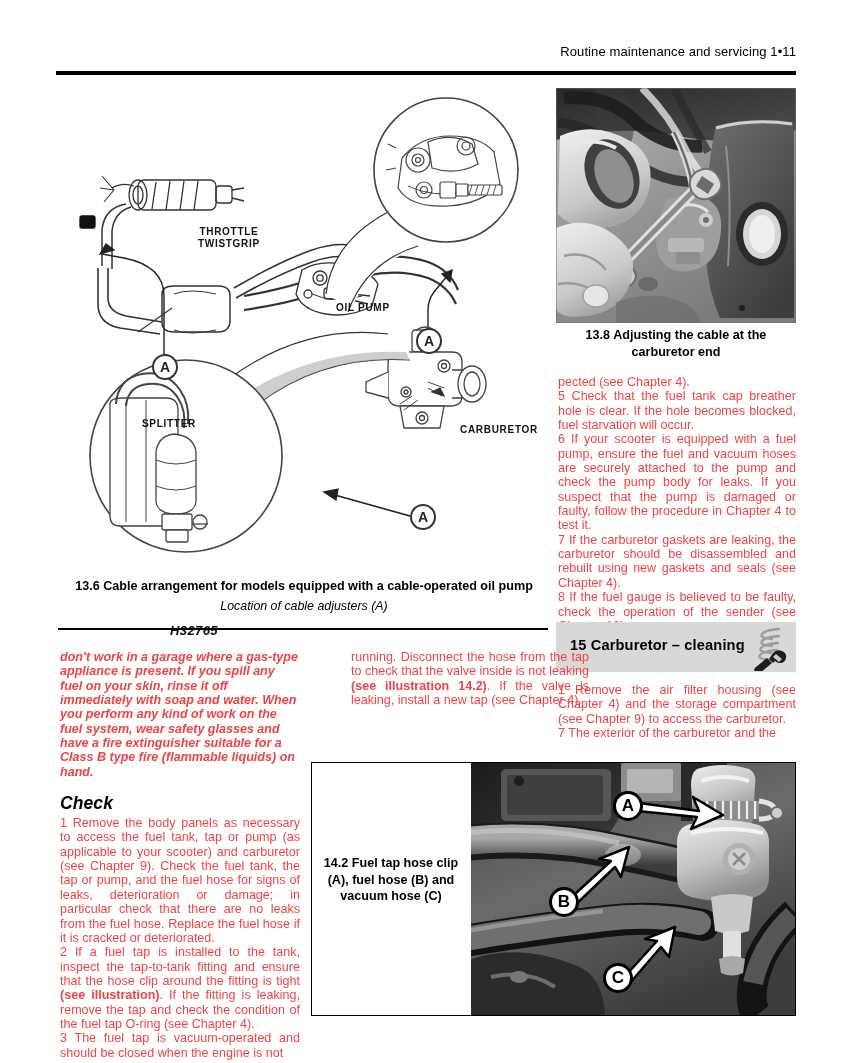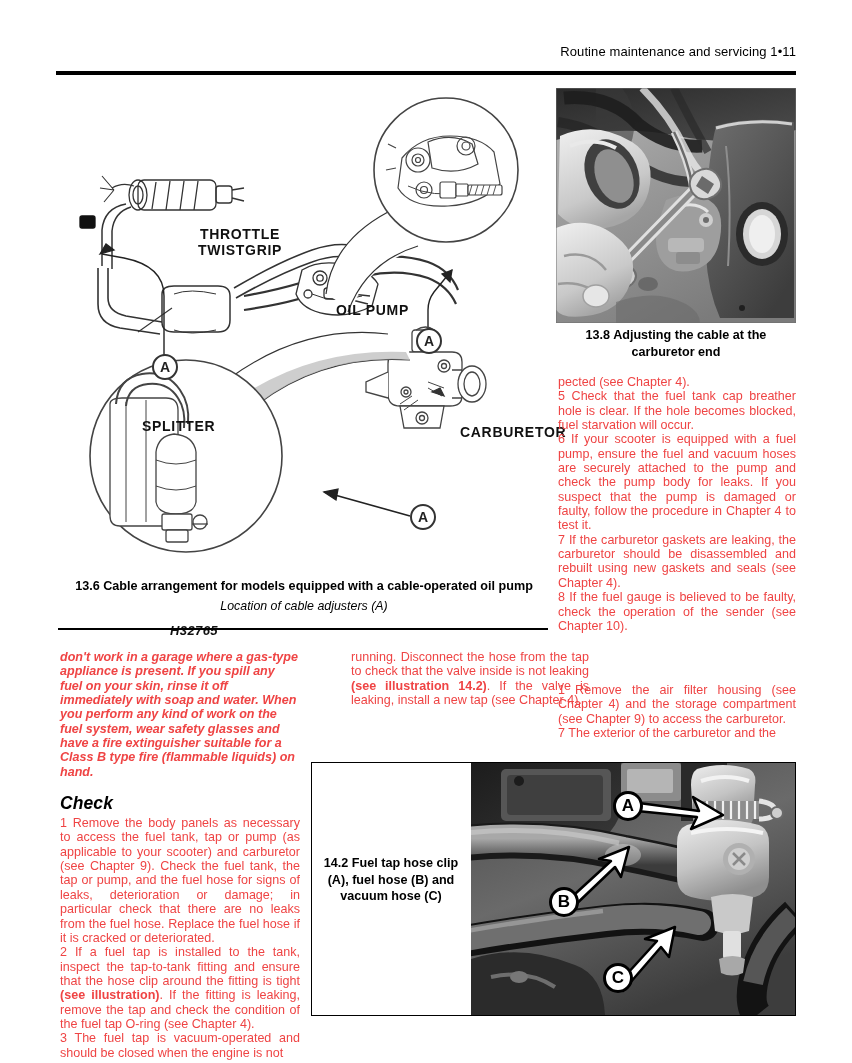--- a/index.html
+++ b/index.html
@@ -50,21 +50,21 @@
   
   #fig136 {
     position: absolute;
     left: 58px; top: 88px;
     width: 490px; height: 478px;
   }
   #fig136 svg { display: block; }
 
   .dlabel {
     position: absolute;
-    font-size: 14px;
+    font-size: 10px;
     font-weight: bold;
     letter-spacing: 0.7px;
     color: #111;
     line-height: 1.15;
     white-space: nowrap;
   }
   #lbl-throttle { left: 140px; top: 138px; text-align: center; }
   #lbl-oilpump  { left: 278px; top: 214px; }
   #lbl-splitter { left: 84px;  top: 330px; }
   #lbl-carb     { left: 402px; top: 336px; }
@@ -516,20 +516,40 @@
   </div>
 
   <div id="rcol-text">
     <p class="p">pected (see Chapter 4).</p>
     <p class="p">5  Check that the fuel tank cap breather hole is clear. If the hole becomes blocked, fuel starvation will occur.</p>
     <p class="p">6  If your scooter is equipped with a fuel pump, ensure the fuel and vacuum hoses are securely attached to the pump and check the pump body for leaks. If you suspect that the pump is damaged or faulty, follow the procedure in Chapter 4 to test it.</p>
     <p class="p">7  If the carburetor gaskets are leaking, the carburetor should be disassembled and rebuilt using new gaskets and seals (see Chapter 4).</p>
     <p class="p">8  If the fuel gauge is believed to be faulty, check the operation of the sender (see Chapter 10).</p>
   </div>
 
+  <div id="sec15">
+    <div id="sec15-title">15  Carburetor – cleaning</div>
+    <div id="sec15-icon">
+      <svg width="46" height="46" viewBox="0 0 46 46" xmlns="http://www.w3.org/2000/svg">
+
+        <g stroke="#9d9d9d" stroke-width="2.3" fill="none" stroke-linecap="round">
+          <path d="M34,4 q-14,1 -17,5 q-3,4 10,5"></path>
+          <path d="M34,11 q-14,1 -17,5 q-3,4 10,5"></path>
+          <path d="M33,18 q-14,1 -17,5 q-3,4 10,5"></path>
+          <path d="M32,25 q-14,1 -17,5 q-3,4 10,5"></path>
+        </g>
+
+        <g fill="#1d1d1d">
+          <path d="M28,28 q4,-4 9,-2 q5,2 4,7 q-1,5 -6,5 q-3,0 -5,-2 l-2,2 l-4,-4 l4,-6 z"></path>
+          <path d="M22,33 l5,5 l-12,10 q-3,2 -5,-1 q-2,-3 1,-5 z"></path>
+          <path d="M31,29 l6,5 l-3,3 l-6,-5 z" fill="#c9c9c9"></path>
+        </g>
+      </svg>
+    </div>
+  </div>
 
   <div id="sec15-text">
     <p class="p">1  Remove the air filter housing (see Chapter 4) and the storage compartment (see Chapter 9) to access the carburetor.</p>
     <p class="p">7  The exterior of the carburetor and the</p>
   </div>
 
   <div id="lrule"></div>
 
   <div id="bcol1">
     <p class="p ital">don't work in a garage where a gas-type appliance is present. If you spill any fuel on your skin, rinse it off immediately with soap and water. When you perform any kind of work on the fuel system, wear safety glasses and have a fire extinguisher suitable for a Class B type fire (flammable liquids) on hand.</p>

